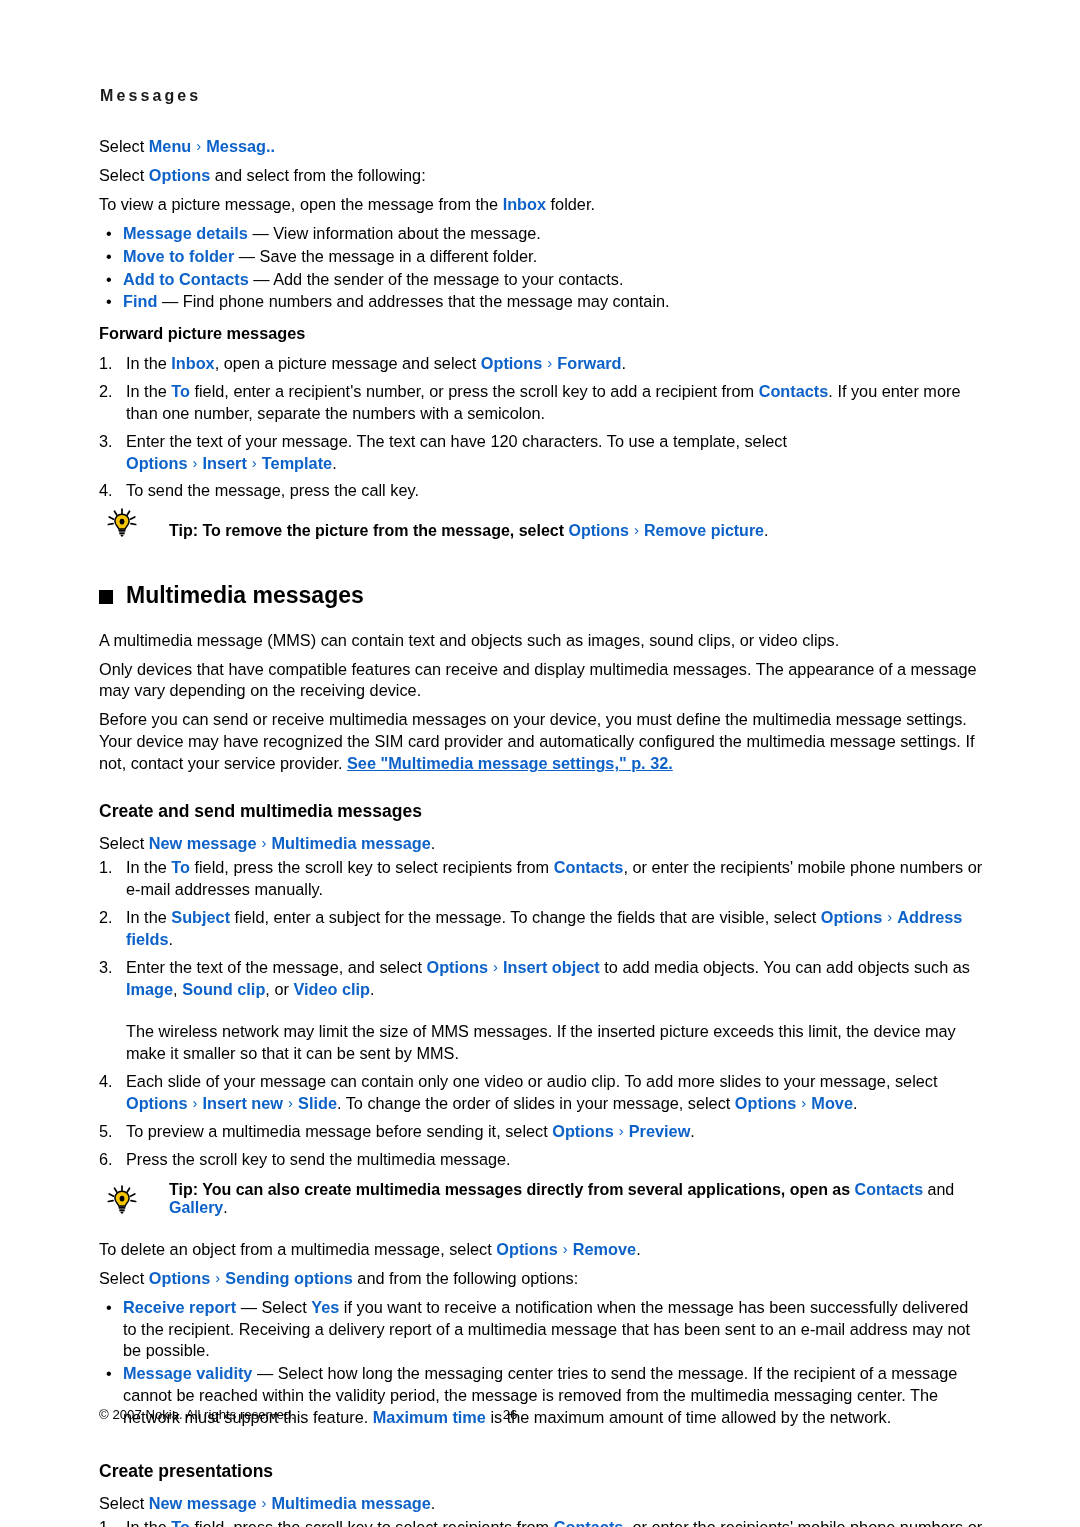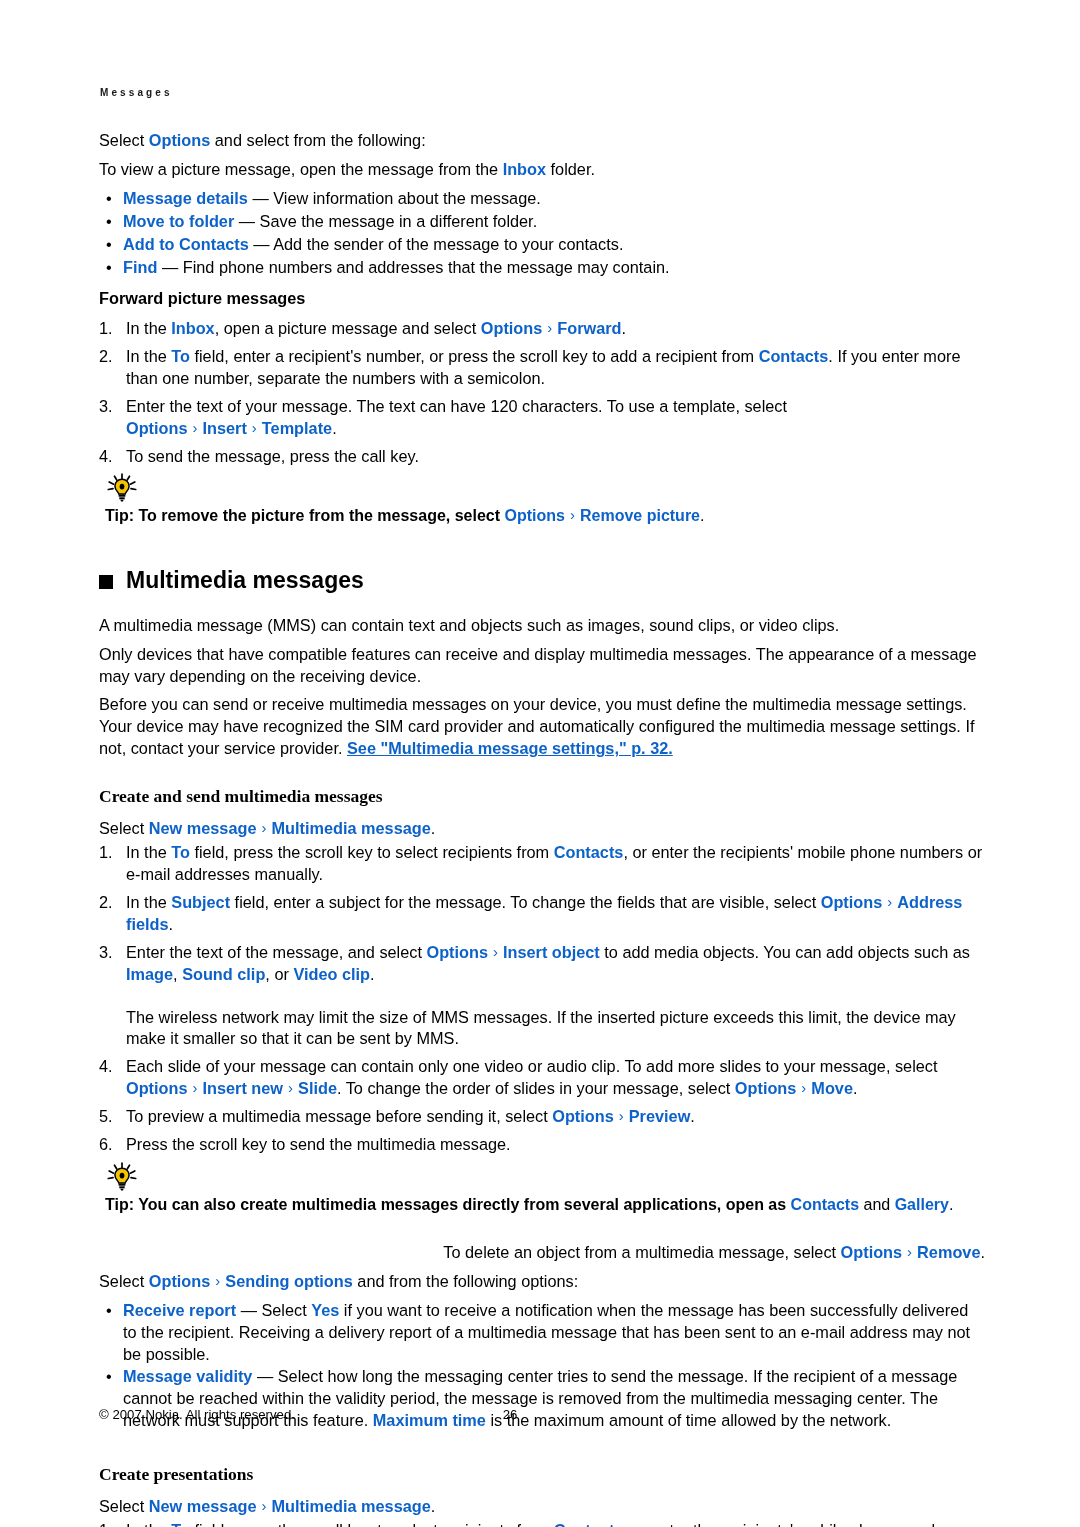--- a/index.html
+++ b/index.html
@@ -18,21 +18,21 @@
   }
   .page {
     position: absolute;
     left: 0; top: 0;
     width: 1080px;
     height: 1527px;
     box-sizing: border-box;
     padding: 88px 95px 0 99px;
   }
   .running-head {
-    font-size: 10px;
+    font-size: 16px;
     font-weight: bold;
     letter-spacing: 3.1px;
     color: #1a1a1a;
     margin: 0 0 32px 1px;
     line-height: 1;
   }
   .content {
     width: 886px;
   }
   p, li, .para {
@@ -74,21 +74,20 @@
     margin-right: 13px;
     flex: 0 0 auto;
     position: relative;
     top: 1px;
   }
   .h2 {
     font-size: 17.5px;
     font-weight: bold;
     margin: 26px 0 11px 0;
     line-height: 1.2;
-    font-family: Liberation Serif, serif;
   }
   .h3 {
     font-size: 16.3px;
     font-weight: bold;
     margin: 11px 0 9px 0;
     line-height: 1.2;
   }
 
   
   ul.bul {
@@ -125,24 +124,23 @@
     top: 0;
   }
   ol.num > li .sub {
     display: block;
     margin-top: 21px;
   }
 
   
   .tip {
     display: flex;
-    align-items: flex-start;
+    align-items: flex-end;
     margin: 8px 0 6px 0;
     padding-left: 6px;
-    flex-direction: column;
   }
   .tip .bulb {
     flex: 0 0 auto;
     width: 34px;
     height: 30px;
     margin-right: 30px;
     position: relative;
     top: -2px;
   }
   .tip .tiptext { padding-top: 2px; }
@@ -172,20 +170,21 @@
 </style>
 </head>
 <body>
 
 <div class="page">
 
   <div class="running-head">Messages</div>
 
   <div class="content">
 
+    <div class="para"><span>Select </span><span class="b">Menu</span><span class="chev">›</span><span class="b">Messag..</span></div>
 
     <div class="para"><span>Select </span><span class="b">Options</span><span> and select from the following:</span></div>
 
     <div class="para"><span>To view a picture message, open the message from the </span><span class="b">Inbox</span><span> folder.</span></div>
 
     <ul class="bul">
       <li><span class="dot">•</span><span class="b">Message details</span><span> — View information about the message.</span></li>
       <li><span class="dot">•</span><span class="b">Move to folder</span><span> — Save the message in a different folder.</span></li>
       <li><span class="dot">•</span><span class="b">Add to Contacts</span><span> — Add the sender of the message to your contacts.</span></li>
       <li><span class="dot">•</span><span class="b">Find</span><span> — Find phone numbers and addresses that the message may contain.</span></li>
@@ -267,21 +266,21 @@
           <path d="M17 6.2c-4.1 0-7.1 3.1-7.1 6.9 0 2.6 1.4 4.3 2.6 5.6 .8 .9 1.2 1.6 1.3 2.4h6.4c .1-.8 .5-1.5 1.3-2.4 1.2-1.3 2.6-3 2.6-5.6 0-3.8-3-6.9-7.1-6.9z" fill="#f5c400" stroke="#000" stroke-width="1.5"></path>
           <rect x="13.6" y="21.6" width="6.8" height="2.1" fill="#000"></rect>
           <rect x="14.3" y="24.3" width="5.4" height="2.0" fill="#000"></rect>
           <path d="M15.4 26.8h3.2c-.2 1.3-.9 2-1.6 2s-1.4-.7-1.6-2z" fill="#000"></path>
           <ellipse cx="17" cy="13.6" rx="2.4" ry="2.9" fill="#000"></ellipse>
         </svg>
       </span>
       <span class="tiptext"><span class="bold">Tip: You can also create multimedia messages directly from several applications, open as </span><span class="b">Contacts</span><span> and </span><span class="b">Gallery</span><span>.</span></span>
     </div>
 
-    <div class="para" style="margin-top:28px;text-align:right;"><span>To delete an object from a multimedia message, select </span><span class="b">Options</span><span class="chev">›</span><span class="b">Remove</span><span>.</span></div>
+    <div class="para" style="margin-top:22px;"><span>To delete an object from a multimedia message, select </span><span class="b">Options</span><span class="chev">›</span><span class="b">Remove</span><span>.</span></div>
 
 
     <div class="para"><span>Select </span><span class="b">Options</span><span class="chev">›</span><span class="b">Sending options</span><span> and from the following options:</span></div>
 
     <ul class="bul">
       <li><span class="dot">•</span><span class="b">Receive report</span><span> — Select </span><span class="b">Yes</span><span> if you want to receive a notification when the message has been successfully delivered to the recipient. Receiving a delivery report of a multimedia message that has been sent to an e-mail address may not be possible.</span></li>
       <li><span class="dot">•</span><span class="b">Message validity</span><span> — Select how long the messaging center tries to send the message. If the recipient of a message cannot be reached within the validity period, the message is removed from the multimedia messaging center. The network must support this feature. </span><span class="b">Maximum time</span><span> is the maximum amount of time allowed by the network.</span></li>
     </ul>
 
     <div class="h2" style="margin-top:32px;">Create presentations</div>

